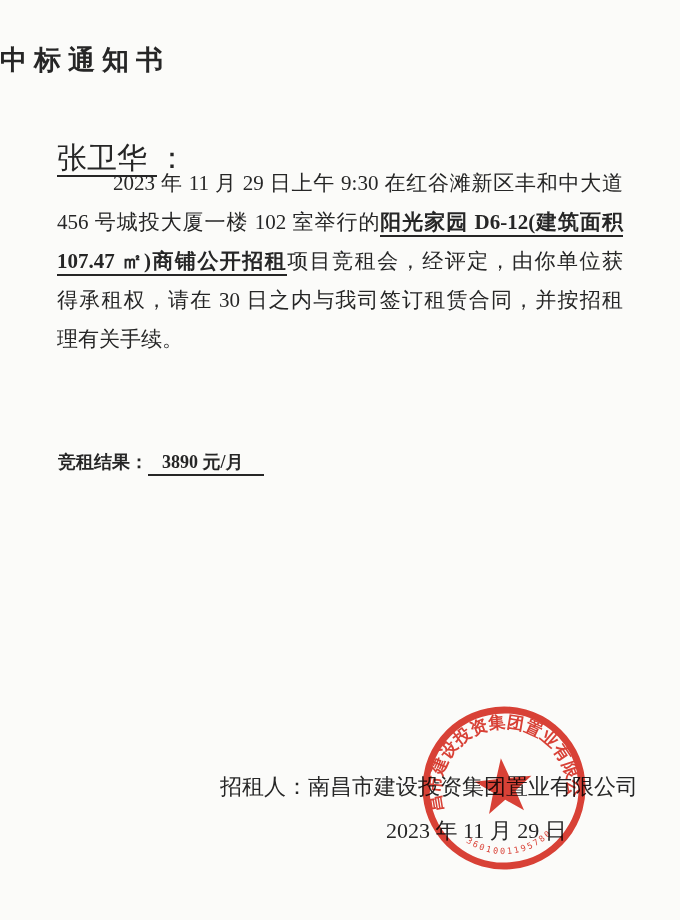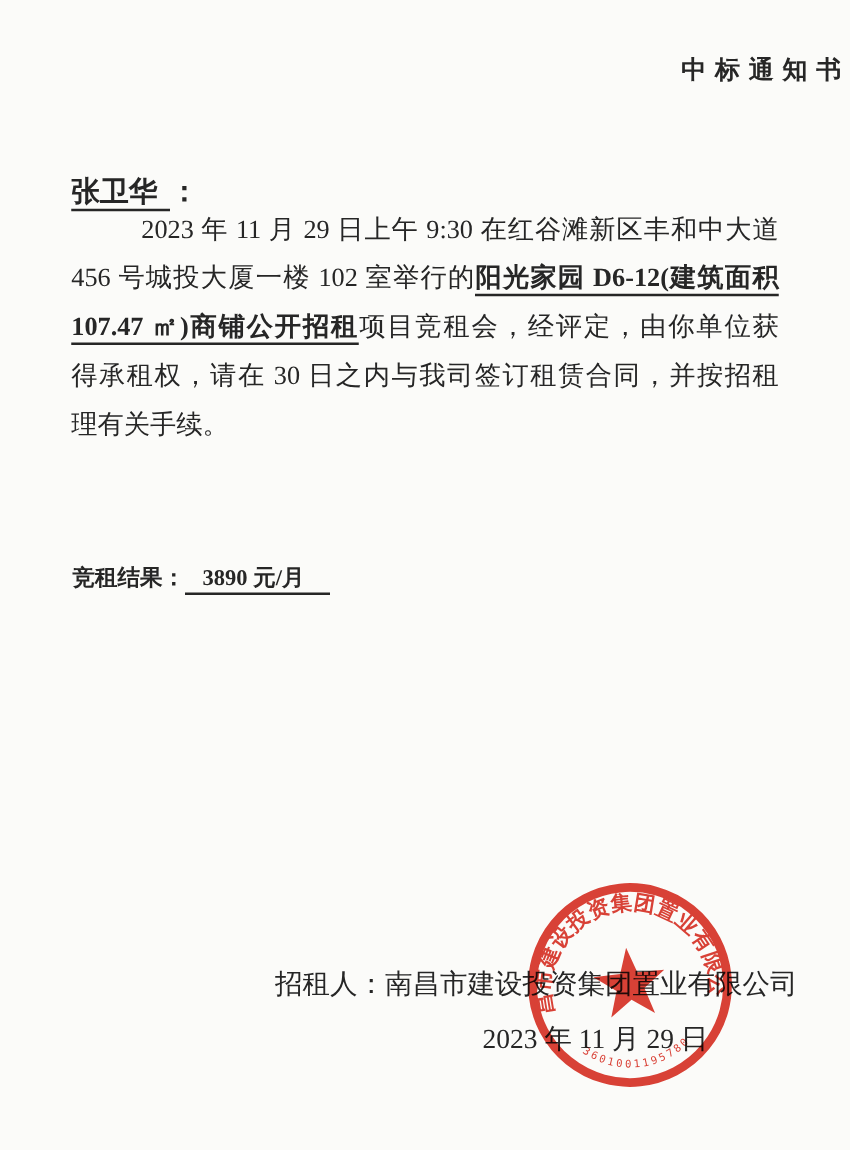--- a/index.html
+++ b/index.html
@@ -16,28 +16,28 @@
     position:relative;
     width:680px;height:920px;
     margin:0 auto;
     background:var(--paper);
     color:var(--ink);
     overflow:hidden;
   }
   .title{
     position:absolute;top:42px;left:0;width:680px;
     margin:0;
-    text-align:right;
-    font-size:20px;font-weight:700;
+    text-align:left;
+    font-size:27px;font-weight:700;
     letter-spacing:7px;
     color:var(--ink);
   }
   .addressee{
     position:absolute;top:138px;left:57px;
-    font-size:23px;font-weight:700;
+    font-size:30px;font-weight:400;
   }
   .addressee .name{
     border-bottom:2px solid var(--ink);
     padding-right:10px;padding-bottom:1px;
   }
   .textblock{
     position:absolute;left:57px;width:566px;
     font-size:21px;
   }
   .p1{top:164px;}

